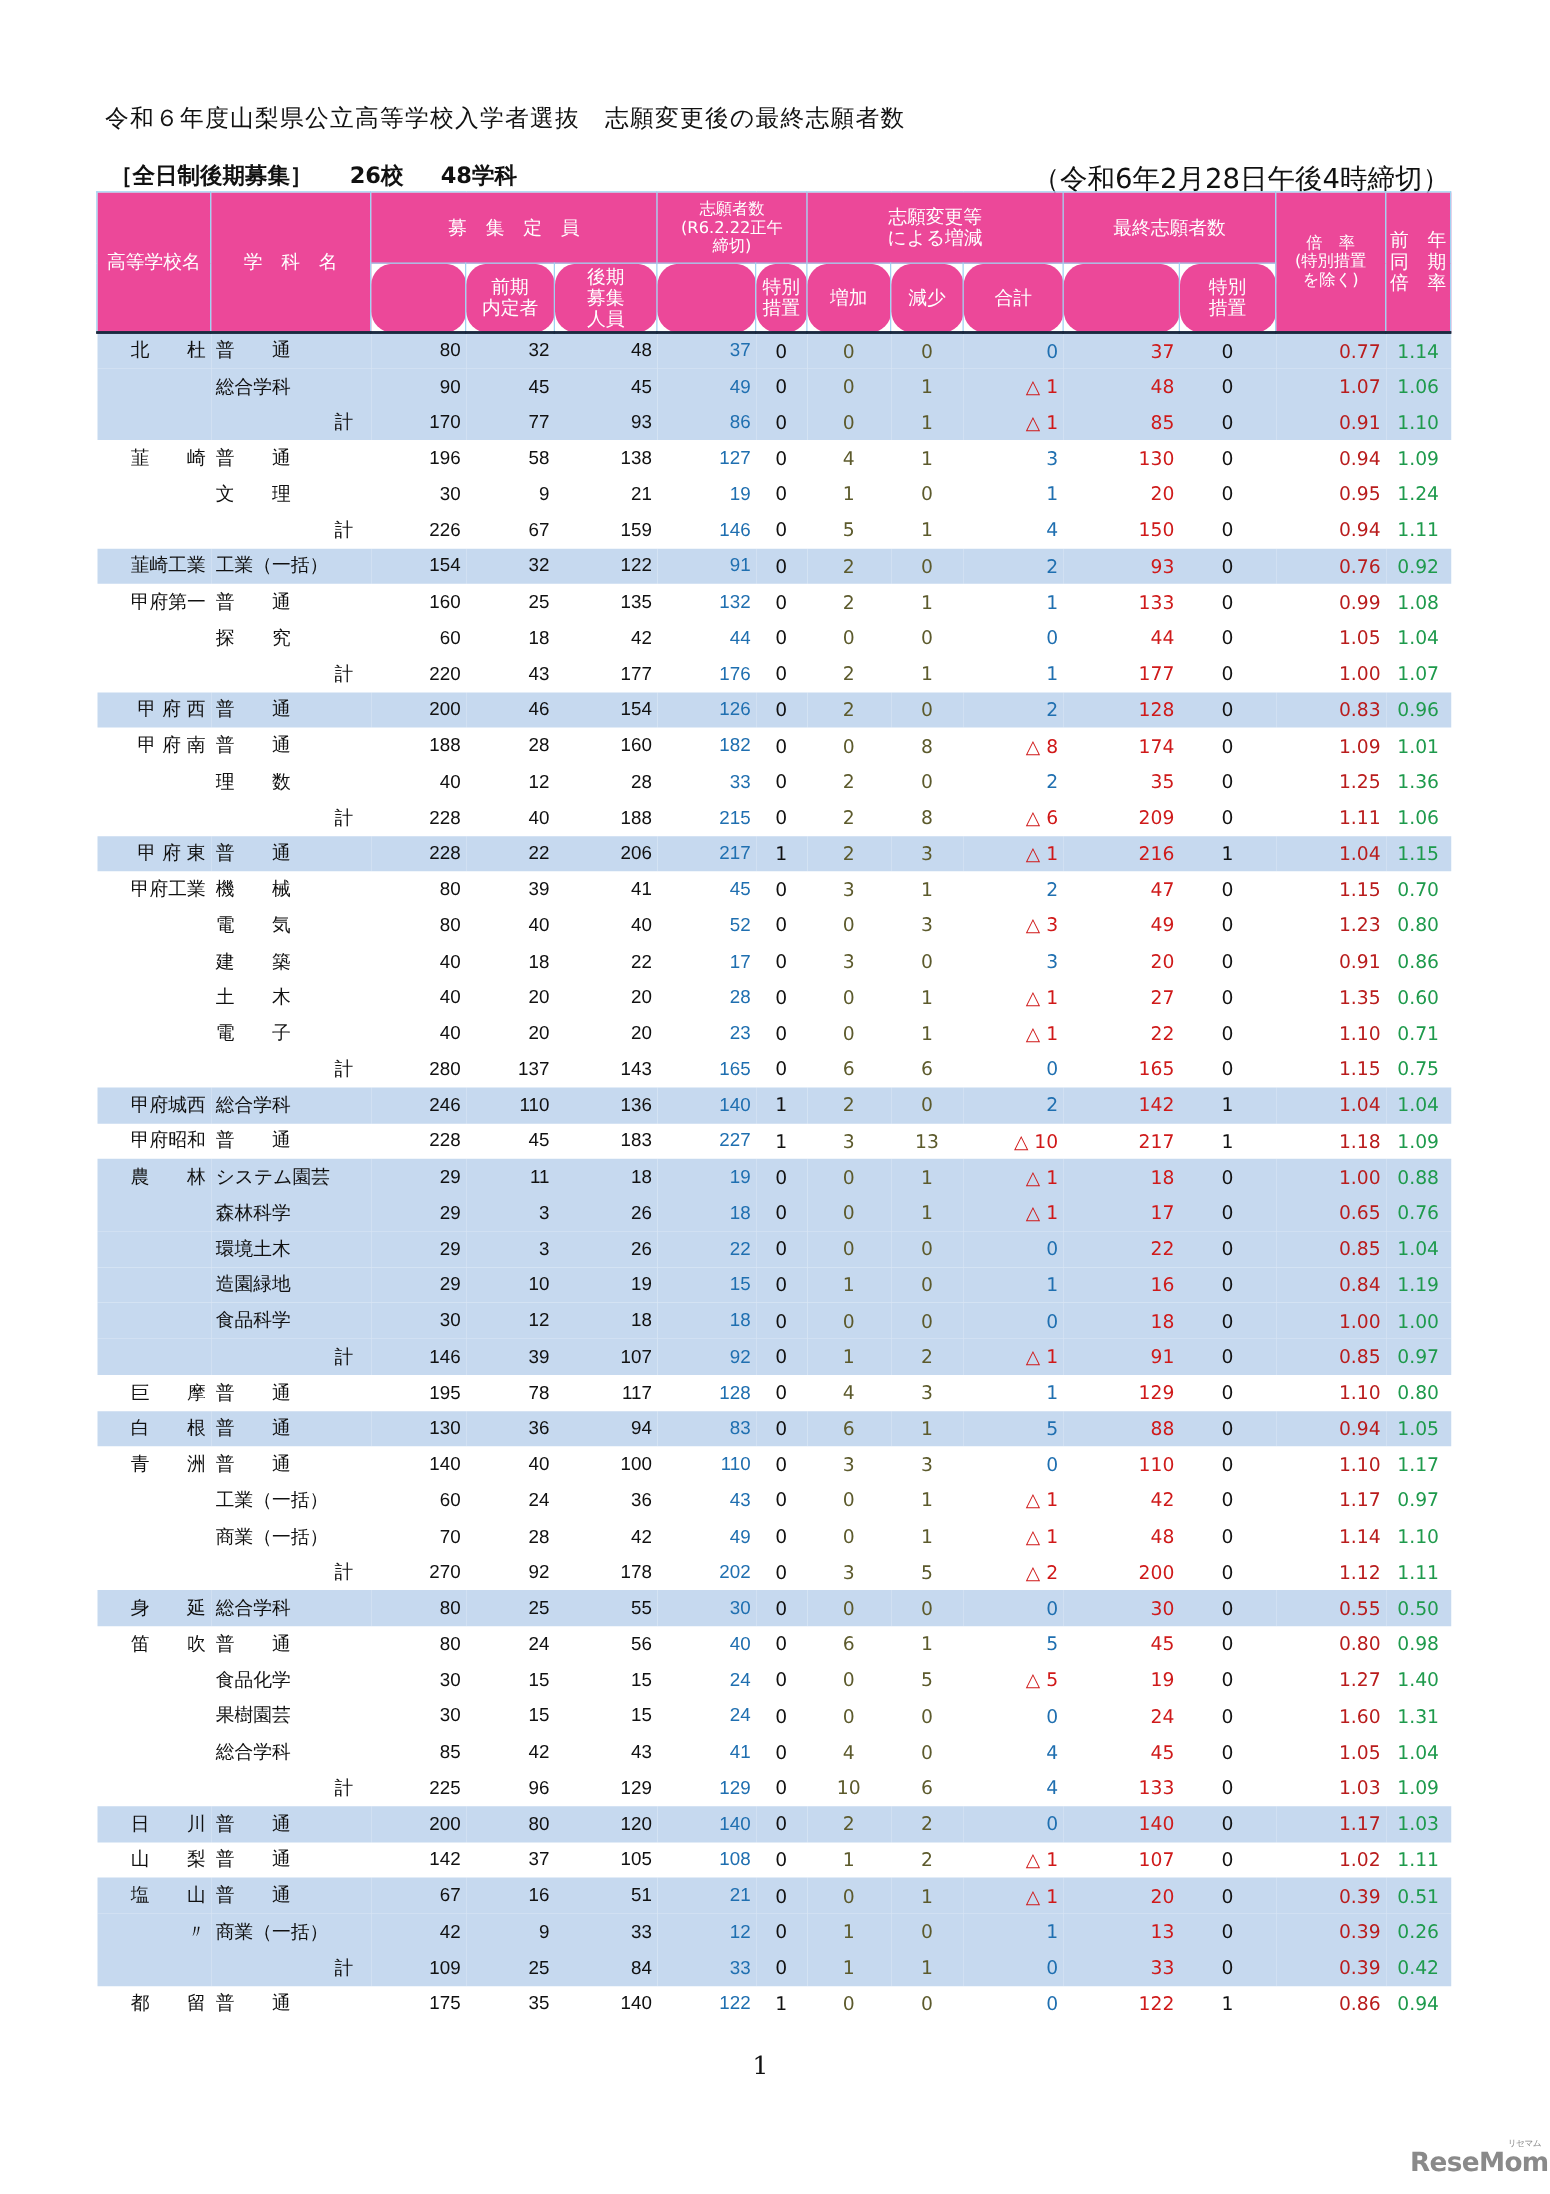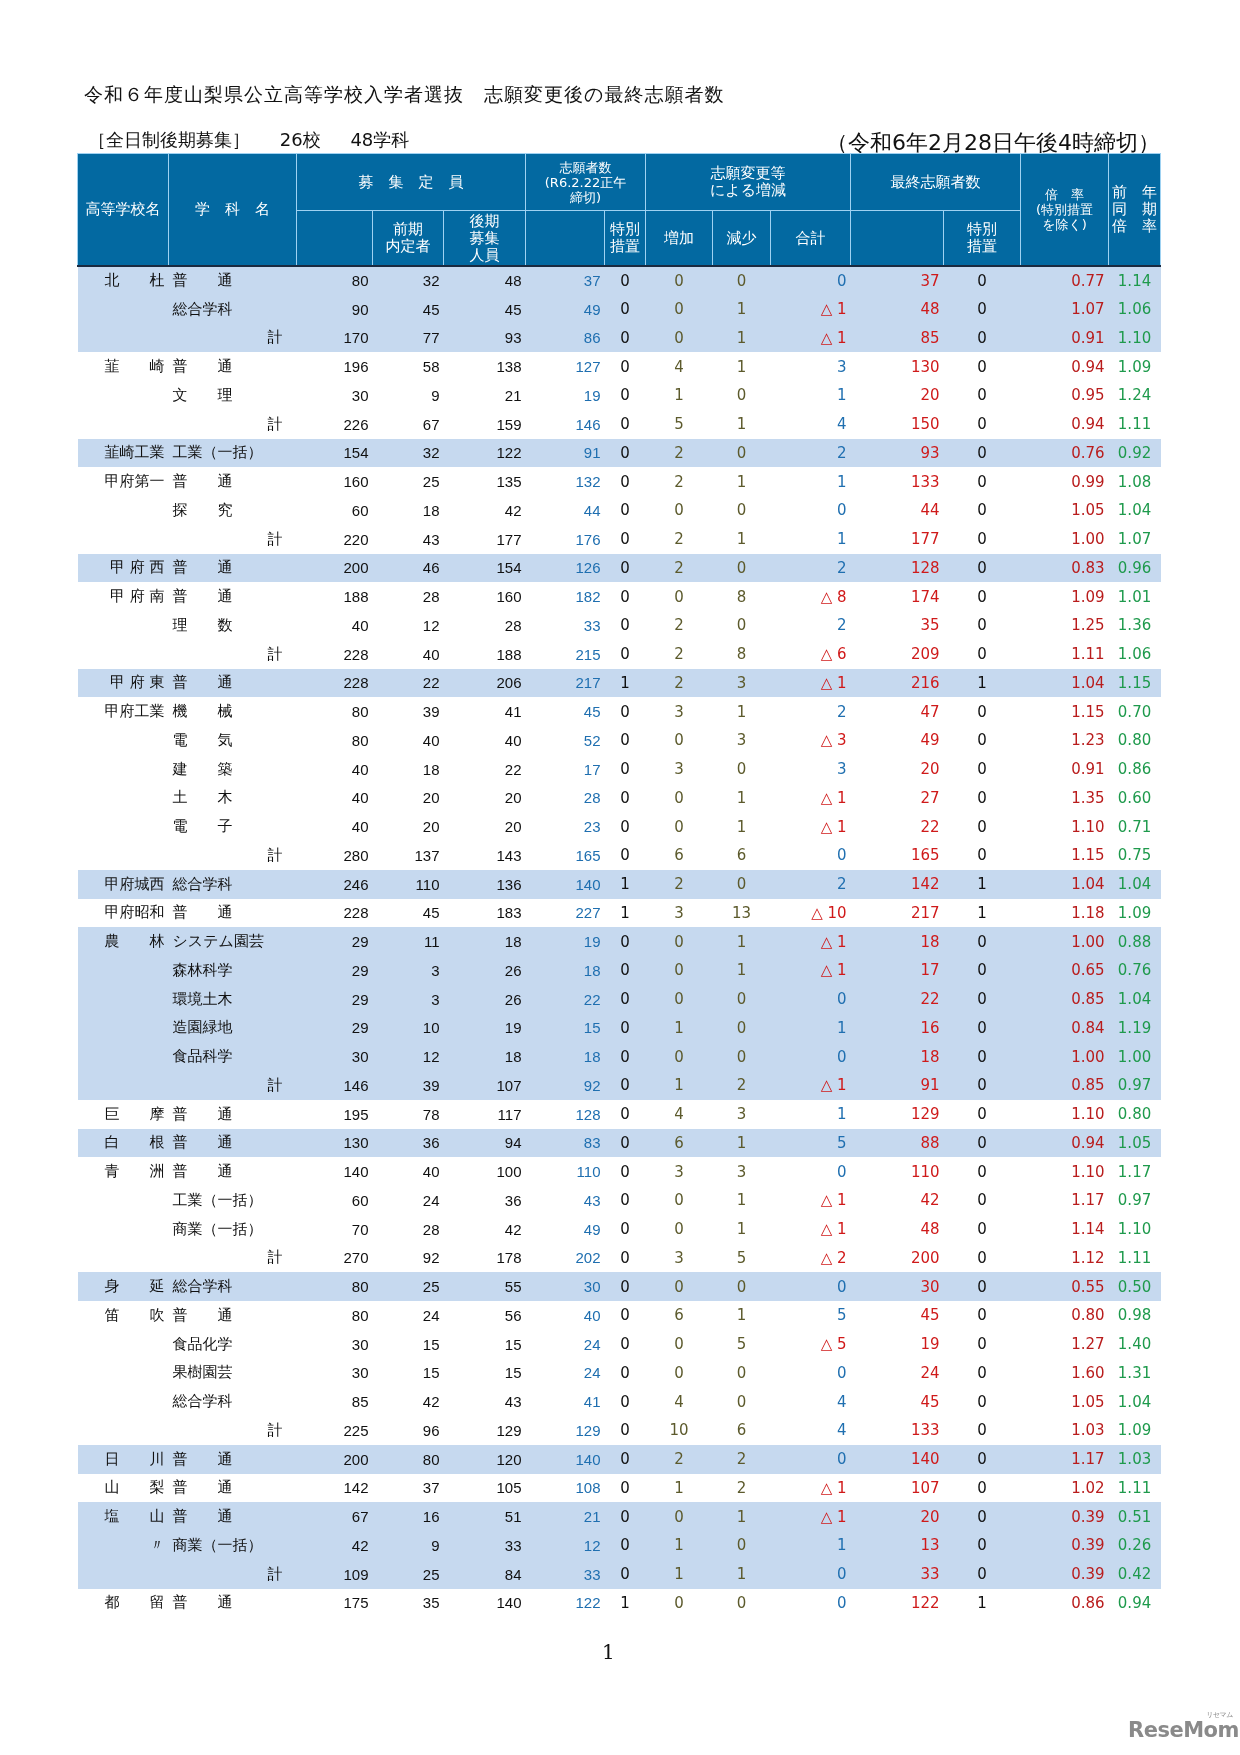--- a/index.html
+++ b/index.html
@@ -1,30 +1,30 @@
 <!DOCTYPE html>
 <html><head>
 <meta charset="utf-8">
 <style>
   html, body { margin:0; padding:0; background:#ffffff; }
   body { width:1240px; height:1755px; position:relative; overflow:hidden;
          font-family:"DejaVu Sans", "Liberation Sans", sans-serif; color:#111; }
   .title { position:absolute; left:84px; top:82px; font-size:19px; letter-spacing:1px; }
   .subtitle-left { position:absolute; left:88px; top:128px; font-size:18px; }
-  .subtitle-left span { margin-right:24px; }
+  .subtitle-left span { margin-right:24px;font-weight:bold; }
   .subtitle-right { position:absolute; right:80px; top:128px; font-size:22px; }
 
   table.main { position:absolute; left:77px; top:153px; width:1083px;
                border-collapse:collapse; table-layout:fixed; }
-  table.main th { background:#0369a1; color:#ffffff; font-weight:normal;
+  table.main th { background:#ec4899; color:#ffffff; font-weight:normal;
                   border:1.5px solid #9fd2f2; font-size:15px; line-height:17px;
                   padding:0; text-align:center; vertical-align:middle; }
   table.main th.small { font-size:13px; line-height:15px; }
   thead tr.h1 th { height:56px; }
-  thead tr.h2 th { height:54px; }
+  thead tr.h2 th { height:54px;border-radius:17px; }
   thead { border-bottom:2px solid #1a2a40; }
   table.main td { height:28.75px; padding:0 4px; font-size:15px; white-space:nowrap;
                   border:none; box-sizing:border-box; }
   tr.shade td { background:#c6d9ef; }
   td.school { text-align:right; padding-left:8px; letter-spacing:0; }
   td.dept { text-align:left; padding-left:14px; }
   td.dept.total { text-align:right; padding-right:14px; }
   td.num { text-align:right; padding-right:16px; font-family:"Liberation Sans Narrow","Liberation Sans", sans-serif; }
   td.apps { color:#1f6fb0; padding-right:20px; }
   td.spec { text-align:center; }

